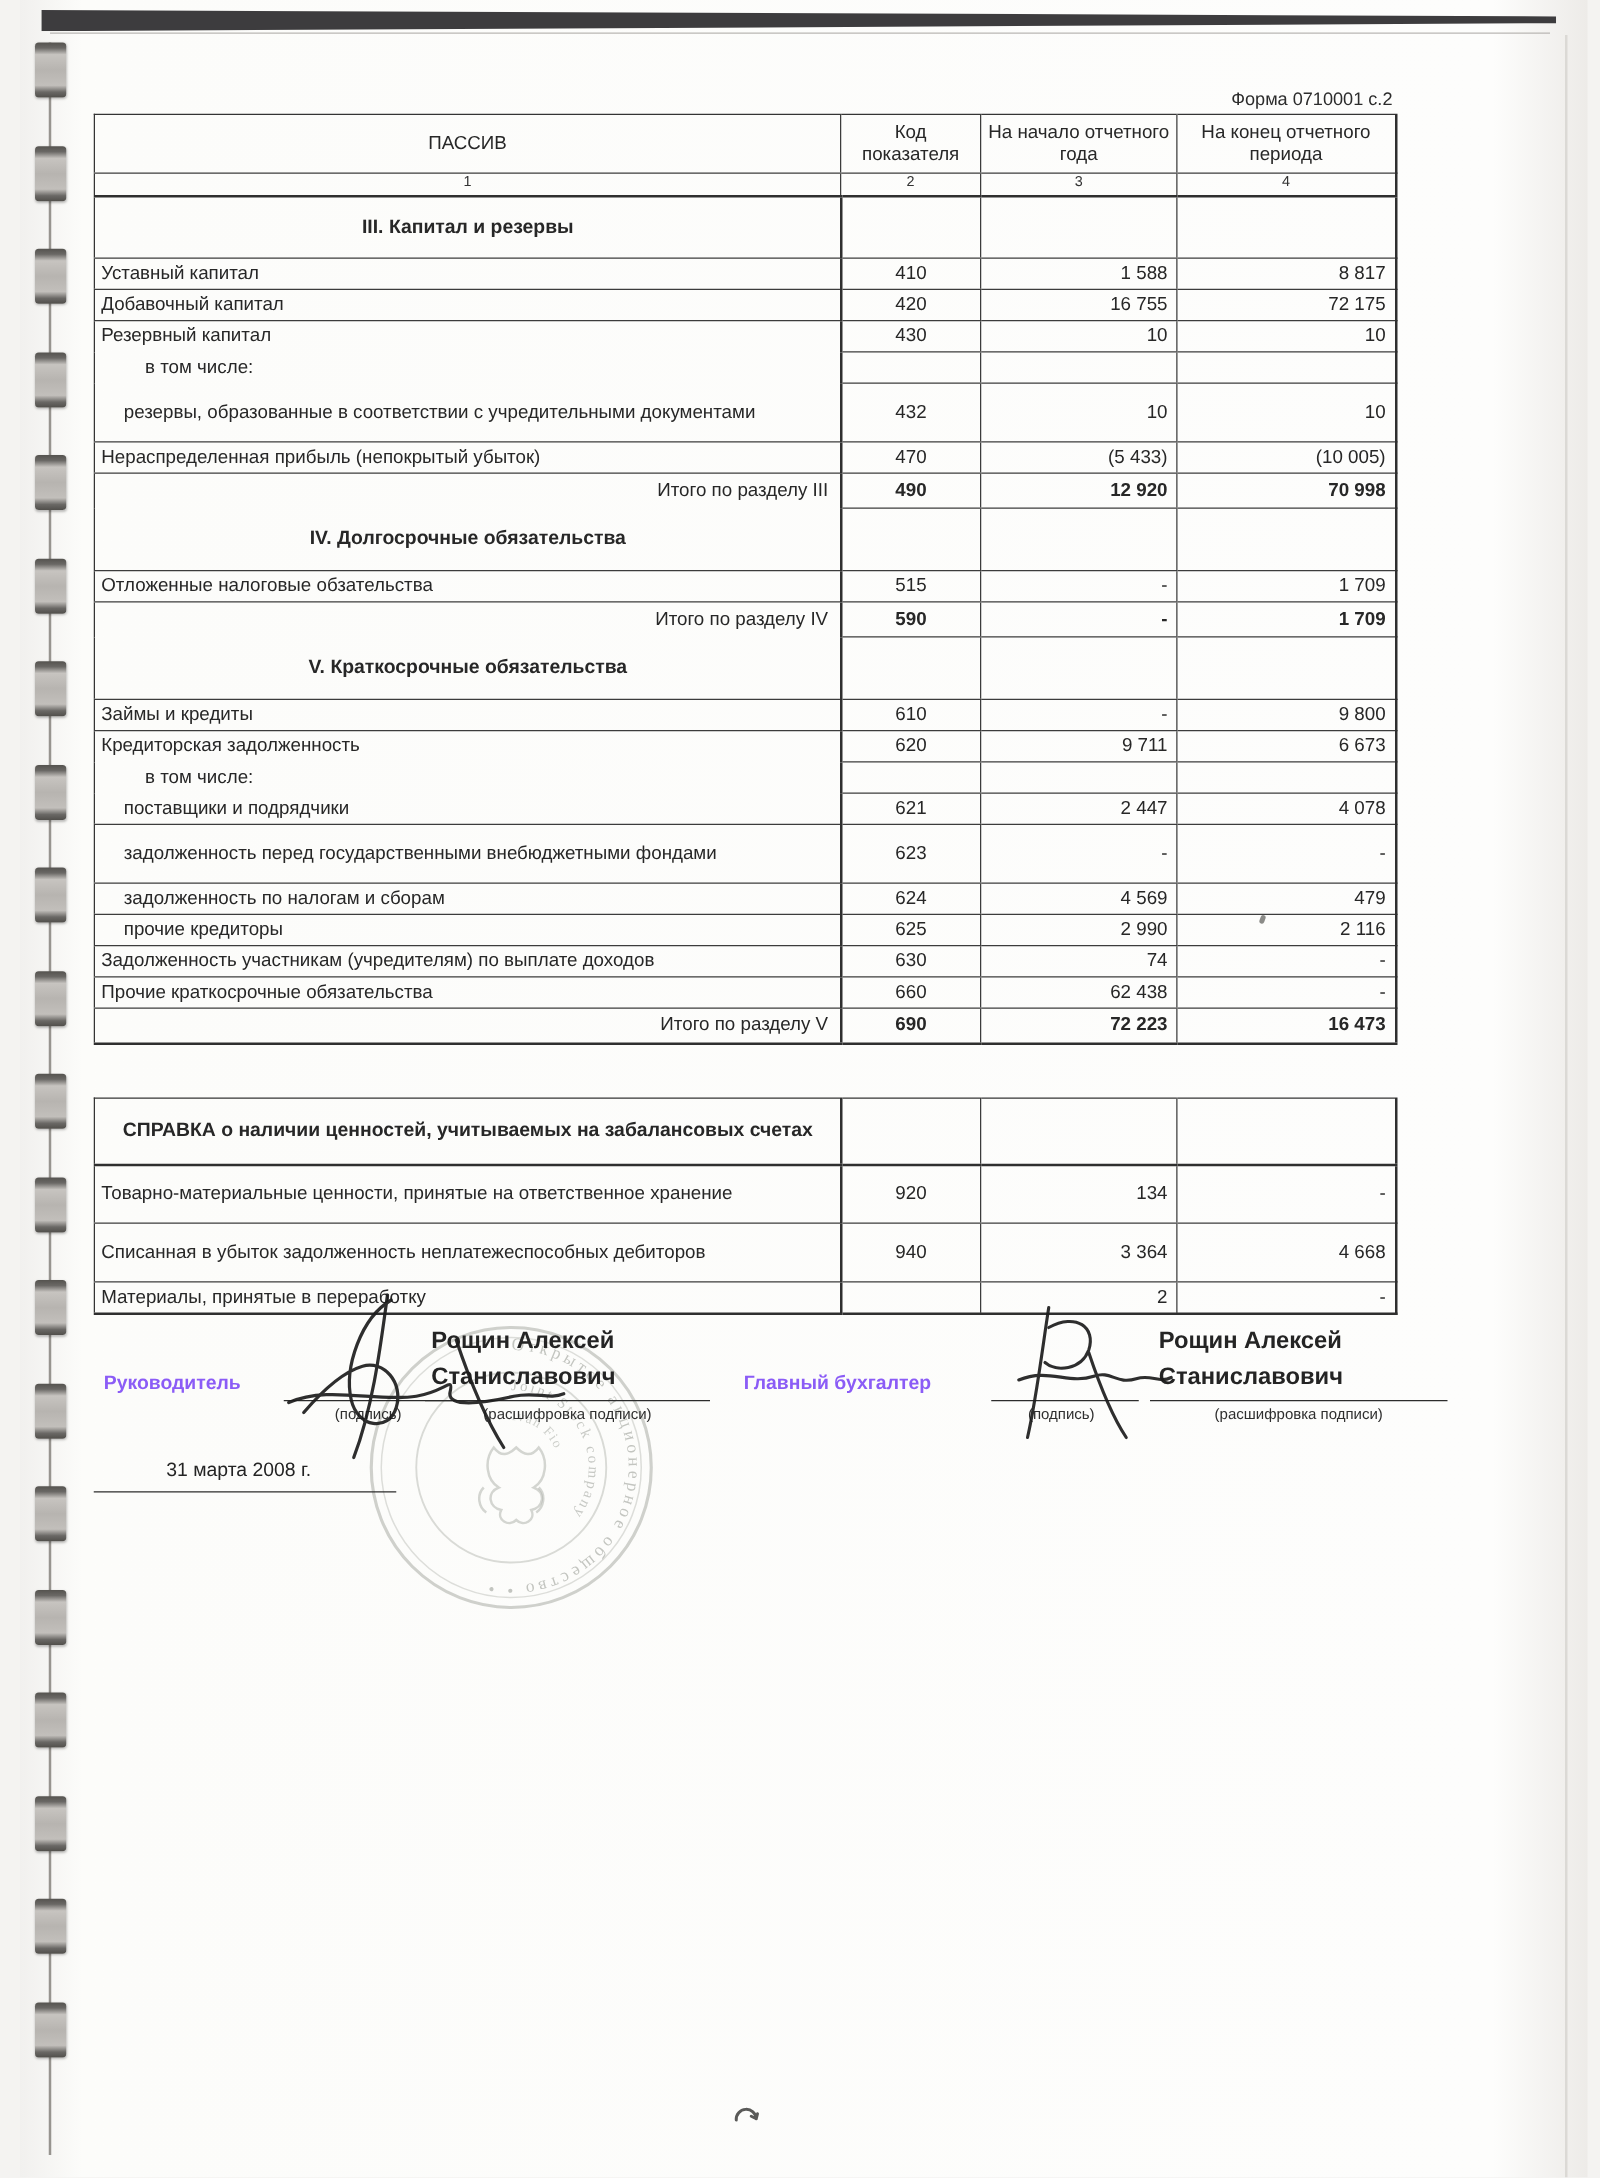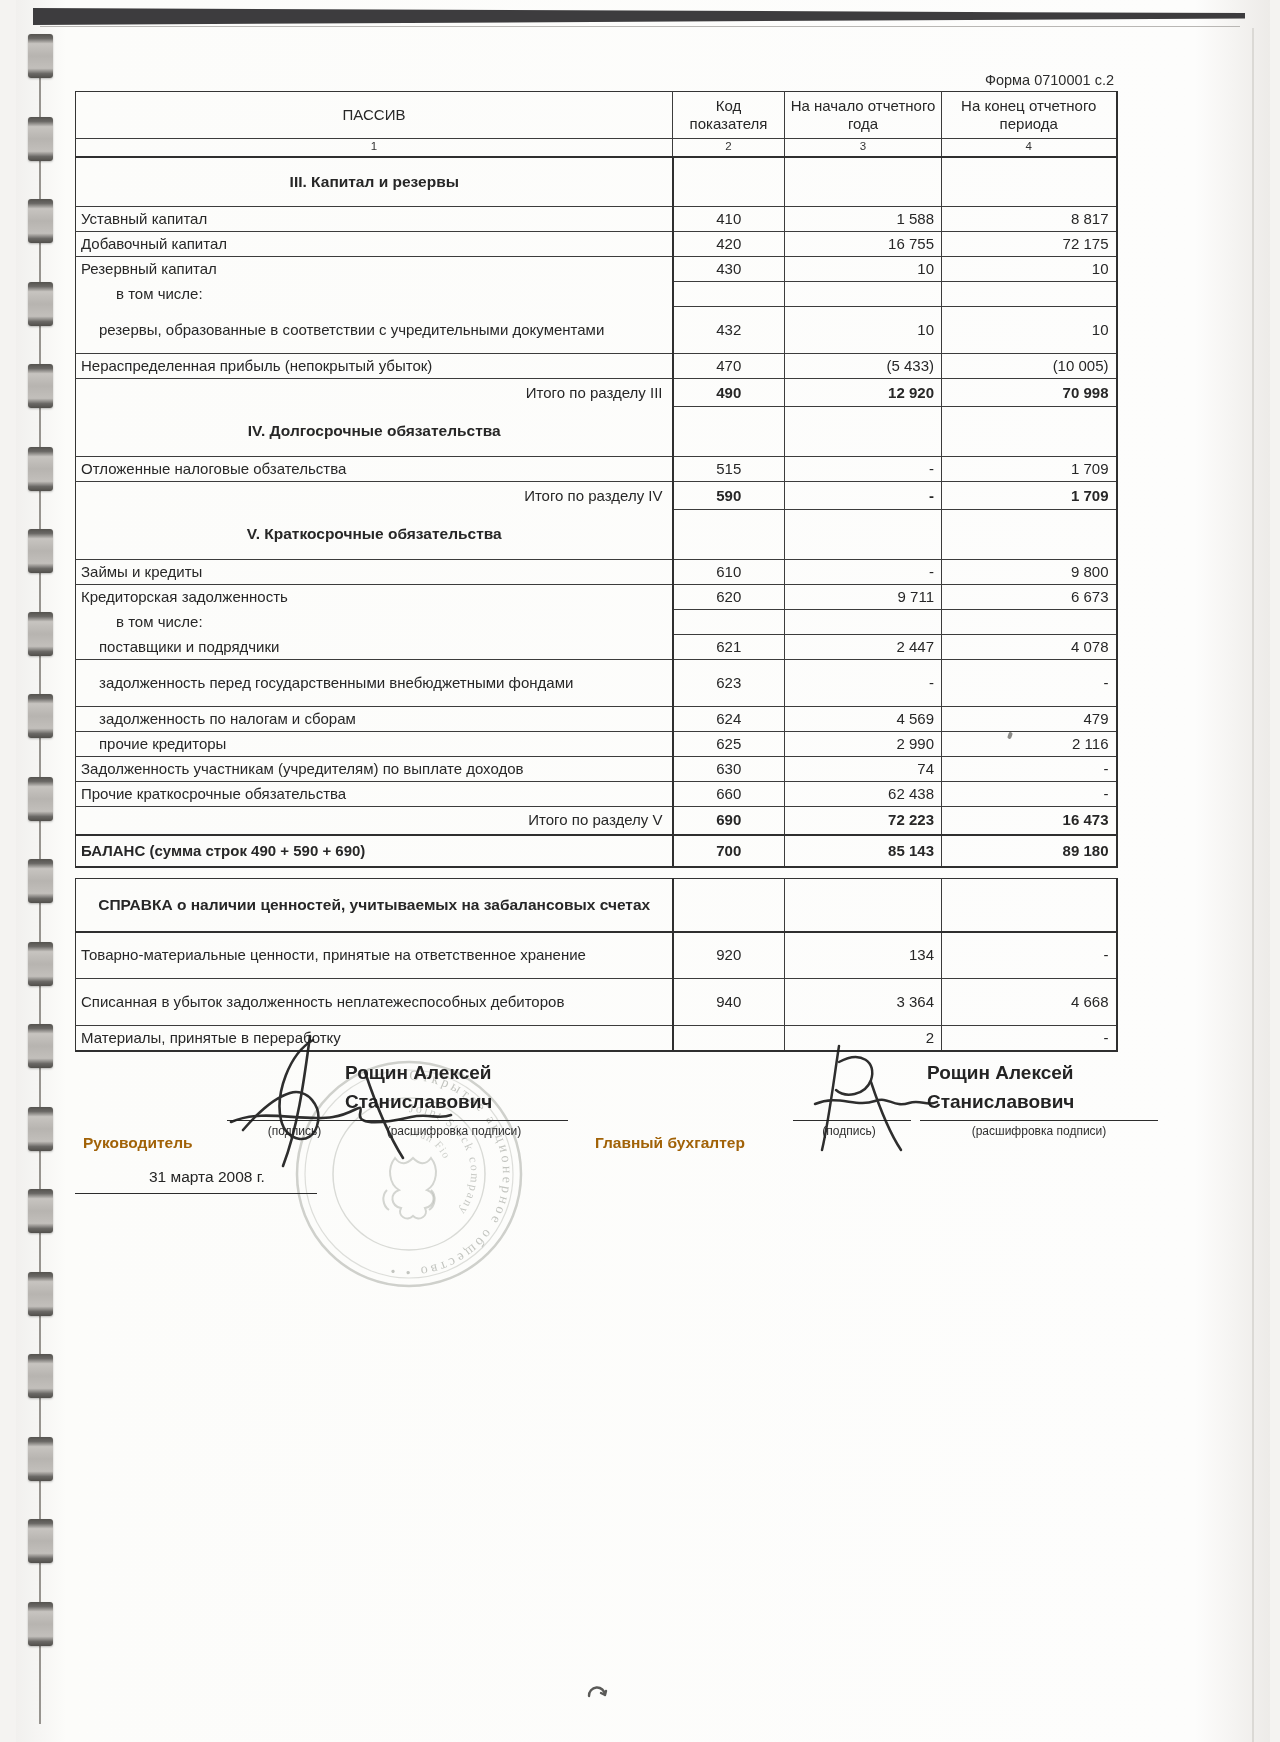--- a/index.html
+++ b/index.html
@@ -54,21 +54,21 @@
   td.c1.tot  { text-align:right; padding-right:9px; }
   td.c1.bal  { font-weight:bold; }
   td.c1.nob  { border-bottom:none; }
   td.c2 { text-align:center; }
   td.vb { border-left:2.8px solid #2f2f2f; }
   td.num { text-align:right; padding-right:7px; }
   td.b { font-weight:bold; }
   td.tb { border-bottom:2.6px solid #2f2f2f; }
 
   
-  .sig-label { position:absolute; font-size:15.5px; font-weight:bold; color:#a16207; white-space:nowrap;margin-top:36px; }
+  .sig-label { position:absolute; font-size:15.5px; font-weight:bold; color:#8b5cf6; white-space:nowrap; }
   .sig-name  { position:absolute; font-size:19px; font-weight:bold; color:#242424; line-height:1.55; }
   .sig-line  { position:absolute; border-top:1.7px solid #2c2c2c; height:0; }
   .sig-cap   { position:absolute; font-size:12px; color:#2f2f2f; text-align:center; white-space:nowrap; }
   .date-text { position:absolute; font-size:15.5px; color:#242424; }
   .date-line { position:absolute; border-top:1.7px solid #2c2c2c; height:0; }
 
   .stamp { position:absolute; left:200px; top:1040px; pointer-events:none; }
   .signature-svg { position:absolute; pointer-events:none; }
   .curl { position:absolute; left:585px; top:1680px; }
   .speck { position:absolute; left:1008px; top:732px; width:4px; height:7px; border-radius:2px; background:#8b8b88; transform:rotate(20deg); }
@@ -280,26 +280,20 @@
           <td class="c2 vb">660</td>
           <td class="c3 num">62 438</td>
           <td class="c4 num">-</td>
         </tr>
         <tr class="r-tot">
           <td class="c1 tot tb">Итого по разделу V</td>
           <td class="c2 vb b tb">690</td>
           <td class="c3 num b tb">72 223</td>
           <td class="c4 num b tb">16 473</td>
         </tr>
-        <tr class="r-bal">
-          <td class="c1 bal">БАЛАНС (сумма строк 490 + 590 + 690)</td>
-          <td class="c2 vb b">700</td>
-          <td class="c3 num b">85 143</td>
-          <td class="c4 num b">89 180</td>
-        </tr>
       </tbody>
   </table>
 
   <table id="ref-table">
     <colgroup>
         <col style="width:597px">
         <col style="width:112px">
         <col style="width:157px">
         <col style="width:175px">
       </colgroup>
@@ -338,21 +332,21 @@
   <div class="sig-line" style="left:265px; top:1120px; width:228px;"></div>
   <div class="sig-cap" style="left:265px; top:1124px; width:228px;">(расшифровка подписи)</div>
 
   <div class="sig-label" style="left:520px; top:1098px;">Главный бухгалтер</div>
   <div class="sig-line" style="left:718px; top:1120px; width:118px;"></div>
   <div class="sig-cap" style="left:712px; top:1124px; width:124px;">(подпись)</div>
   <div class="sig-name" style="left:852px; top:1058px; width:165px;">Рощин Алексей Станиславович</div>
   <div class="sig-line" style="left:845px; top:1120px; width:238px;"></div>
   <div class="sig-cap" style="left:845px; top:1124px; width:238px;">(расшифровка подписи)</div>
 
-  <div class="date-text" style="left:74px; top:1168px;">31 марта 2008 г.</div>
+  <div class="date-text" style="left:58px; top:1168px;">31 марта 2008 г.</div>
   <div class="date-line" style="left:0px; top:1193px; width:242px;"></div>
 
   <svg class="signature-svg" style="left:138px; top:1030px;" width="270" height="142" viewBox="0 0 270 142">
     <g fill="none" stroke="#1d1d1d" stroke-width="2.6" stroke-linecap="round" opacity=".92">
       <path d="M100,10 C76,24 62,64 68,90 C73,112 98,116 104,96 C110,76 94,58 77,63 C60,68 42,86 30,100"></path>
       <path d="M97,6 C92,42 86,94 70,136"></path>
       <path d="M18,92 C50,78 88,92 120,87 C144,83 150,70 147,84 C145,96 172,93 198,87 C216,83 226,90 238,85"></path>
       <path d="M152,42 C162,72 176,106 190,128"></path>
     </g>
   </svg>

